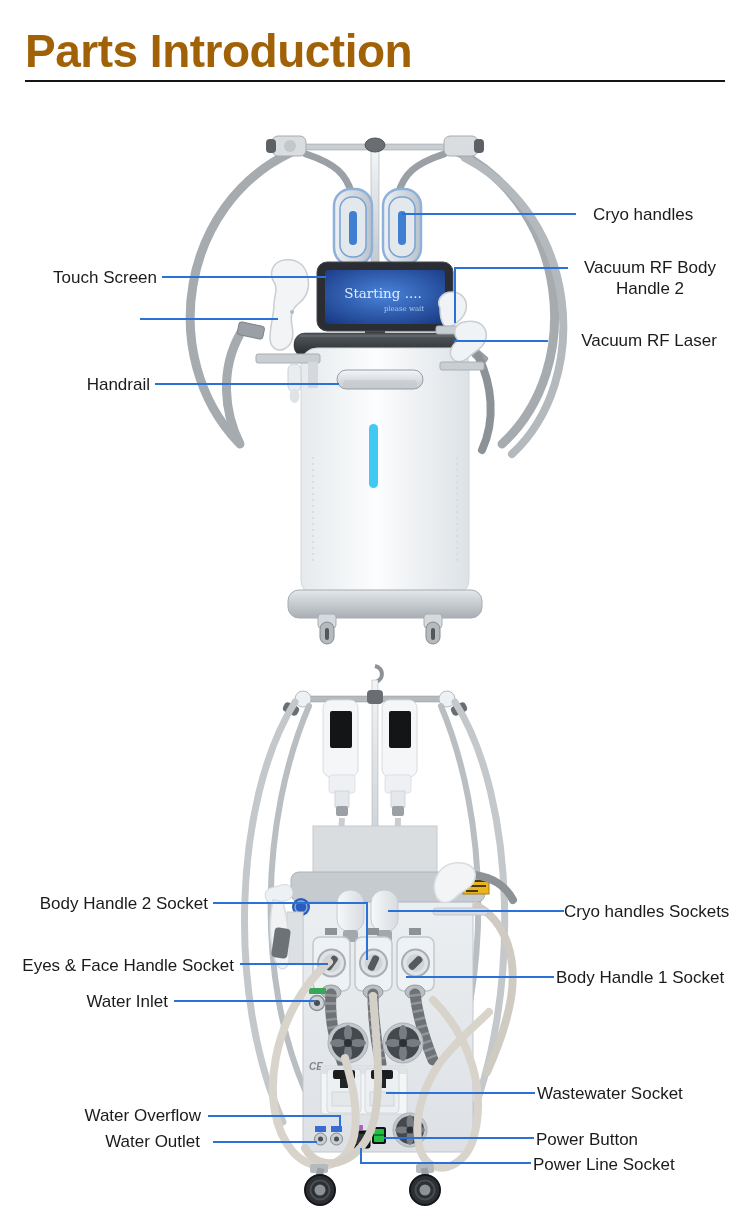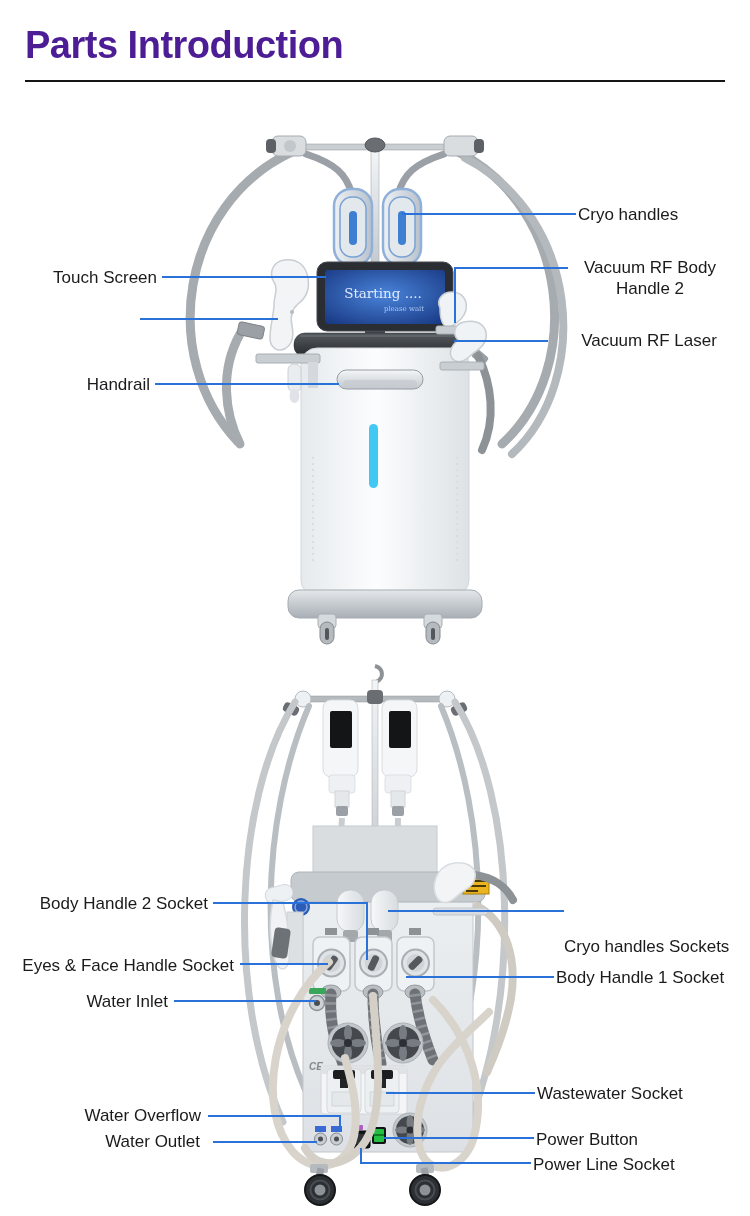--- a/index.html
+++ b/index.html
@@ -1,20 +1,20 @@
 <!DOCTYPE html>
 <html><head>
 <meta charset="utf-8">
 <style>
   html,body{margin:0;padding:0;background:#ffffff;}
   .page{position:relative;width:750px;height:1216px;background:#ffffff;overflow:hidden;
         font-family:"Liberation Sans",sans-serif;}
   
-  .title{position:absolute;left:25px;top:24px;font-size:38px;font-weight:bold;
-         color:#4c1d95;letter-spacing:-0.5px;}
+  .title{position:absolute;left:25px;top:24px;font-size:46px;font-weight:bold;
+         color:#a16207;letter-spacing:-0.5px;}
   .brand{position:absolute;right:26px;top:38px;display:flex;align-items:center;
          color:#1b50cc;font-weight:bold;font-size:15px;letter-spacing:2px;}
   .brand .sglyph{font-family:"DejaVu Sans",sans-serif;font-size:30px;font-weight:300;
          letter-spacing:0;margin:0 1px;position:relative;top:-2px;}
   .divider{position:absolute;left:25px;top:80px;width:700px;height:2px;background:#151515;}
   
   .co{position:absolute;font-size:17px;line-height:21px;color:#1b1b1d;white-space:nowrap;}
   .co.r{text-align:right;}
   .co.c{text-align:center;}
   
@@ -372,21 +372,21 @@
   </svg>
 
   <div class="co r" style="right:593px;top:267px">Touch Screen</div>
   <div class="cl" style="left:162px;top:276px;width:164px"></div>
 
   <div class="cl" style="left:140px;top:318px;width:138px"></div>
 
   <div class="co r" style="right:600px;top:374px">Handrail</div>
   <div class="cl" style="left:155px;top:383px;width:184px"></div>
 
-  <div class="co" style="left:578px;top:204px">Cryo handles</div>
+  <div class="co" style="left:593px;top:204px">Cryo handles</div>
   <div class="cl" style="left:402px;top:213px;width:174px"></div>
 
   <div class="co c" style="left:568px;width:164px;top:257px">
     <div>Vacuum RF Body</div>
     <div>Handle 2</div>
   </div>
   <div class="cl" style="left:454px;top:267px;width:114px"></div>
   <div class="cl v" style="left:454px;top:267px;height:56px"></div>
 
   <div class="co c" style="left:550px;width:198px;top:330px">
@@ -397,21 +397,21 @@
   <div class="co r" style="right:542px;top:893px">Body Handle 2 Socket</div>
   <div class="cl" style="left:213px;top:902px;width:155px"></div>
   <div class="cl v" style="left:366px;top:902px;height:58px"></div>
 
   <div class="co r" style="right:516px;top:955px">Eyes &amp; Face Handle Socket</div>
   <div class="cl" style="left:240px;top:963px;width:88px"></div>
 
   <div class="co r" style="right:582px;top:991px">Water Inlet</div>
   <div class="cl" style="left:174px;top:1000px;width:142px"></div>
 
-  <div class="co" style="left:564px;top:936px">Cryo handles Sockets</div>
+  <div class="co" style="left:564px;top:901px">Cryo handles Sockets</div>
   <div class="cl" style="left:388px;top:910px;width:176px"></div>
 
   <div class="co" style="left:556px;top:967px">Body Handle 1 Socket</div>
   <div class="cl" style="left:406px;top:976px;width:148px"></div>
 
   <div class="co" style="left:537px;top:1083px">Wastewater Socket</div>
   <div class="cl" style="left:386px;top:1092px;width:149px"></div>
 
   <div class="co" style="left:536px;top:1129px">Power Button</div>
   <div class="cl" style="left:384px;top:1137px;width:150px"></div>

